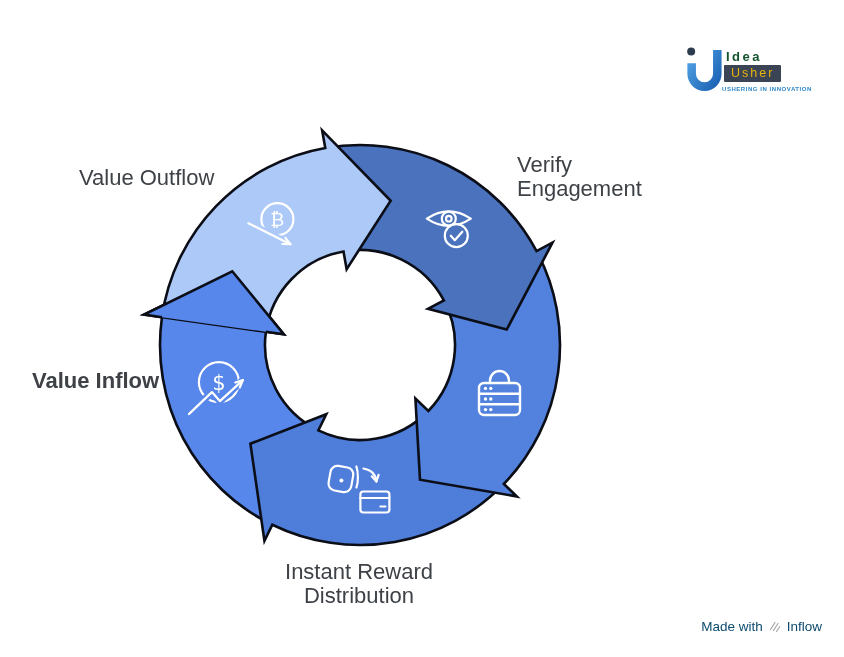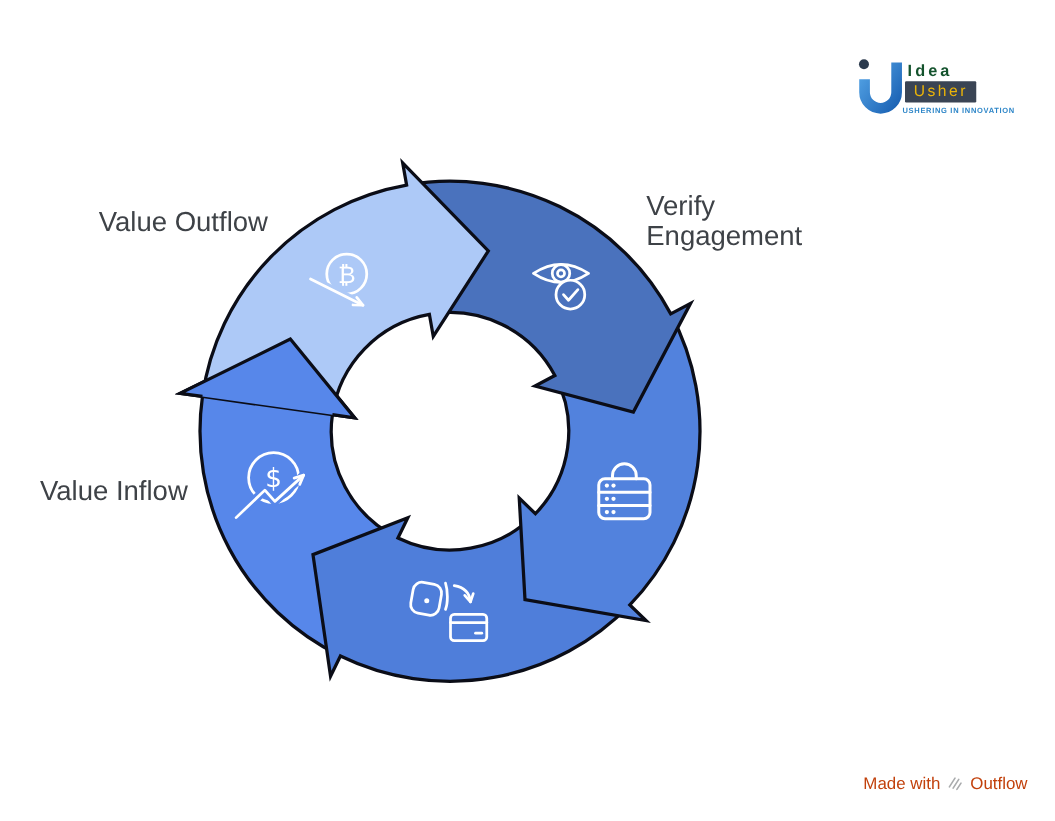--- a/index.html
+++ b/index.html
@@ -4,36 +4,36 @@
 <style>
   html,body{margin:0;padding:0;background:#fff;}
   #stage{position:relative;width:844px;height:657px;background:#ffffff;overflow:hidden;
          font-family:"Liberation Sans",sans-serif;}
   
   .lbl{position:absolute;font-size:22px;line-height:24px;color:#3e4247;white-space:pre-line;}
   #lbl-value-outflow{left:79px;top:166px;}
   #lbl-verify-engagement{left:517px;top:153px;}
   #lbl-on-chain{left:578px;top:368px;}
   #lbl-instant-reward{left:239px;top:560px;width:240px;text-align:center;}
-  #lbl-value-inflow{left:32px;top:381px;}
+  #lbl-value-inflow{left:32px;top:369px;font-weight:bold;}
   
   #cycle-svg{position:absolute;left:0;top:0;}
   
   #logo{position:absolute;left:685px;top:42px;width:120px;height:58px;}
   #logo-icon{position:absolute;left:0;top:2px;}
   #logo-idea{position:absolute;left:41px;top:7px;font-size:13px;font-weight:bold;
              color:#14532d;letter-spacing:2.5px;}
   #logo-usher{position:absolute;left:39px;top:23px;background:#3a4454;color:#eab308;
               font-size:12.5px;font-weight:normal;letter-spacing:2px;padding:1px 7px 2px 7px;
               border-radius:1px;}
   #logo-tagline{position:absolute;left:37px;top:44px;font-size:6px;font-weight:bold;
                 color:#2e86c8;letter-spacing:0.55px;white-space:nowrap;}
   
   #footer{position:absolute;right:22px;top:619px;display:flex;align-items:center;gap:5px;
-          color:#c2410c;font-size:13.5px;}
+          color:#0c4a6e;font-size:13.5px;}
   #footer svg{display:block;}
 </style>
 </head>
 <body>
 
 <div id="stage">
 
   <svg id="cycle-svg" width="844" height="657" viewBox="0 0 844 657">
     <g id="arrows-group">
         <path d="M272.33 524.76 A200 200 0 0 1 161.95 317.17 L144.12 314.66 L232.26 271.25 L283.75 334.28 L265.92 331.78 A95 95 0 0 0 318.35 430.39 Z" fill="#5787ea" stroke="#0b0d17" stroke-width="2.6" stroke-linejoin="miter"></path>
@@ -93,20 +93,22 @@
         <path d="M-30 26 L-7 4 L1 13 L24 -8" stroke-width="7" stroke-linecap="butt" stroke="#5787ea"></path>
         <path d="M-30 26 L-7 4 L1 13 L24 -8"></path>
         <path d="M20.9 -0.6 L24 -8 L16.4 -5.6"></path>
       </g>
     </g>
     </svg>
 
   <div class="lbl" id="lbl-value-outflow">Value Outflow</div>
   <div class="lbl" id="lbl-verify-engagement">Verify
 Engagement</div>
+  <div class="lbl" id="lbl-instant-reward">Instant Reward
+Distribution</div>
   <div class="lbl" id="lbl-value-inflow">Value Inflow</div>
 
   <div id="logo">
     <svg id="logo-icon" width="38" height="52" viewBox="0 0 40 52">
       <defs>
         <linearGradient id="ug" x1="0" y1="0" x2="1" y2="1">
           <stop offset="0" stop-color="#54a4e6"></stop>
           <stop offset="1" stop-color="#1b62b4"></stop>
         </linearGradient>
       </defs>
@@ -120,16 +122,16 @@
 
   <div id="footer">
     <span>Made with</span>
     <svg width="14" height="14" viewBox="0 0 14 14">
       <g stroke="#aaacae" stroke-width="1.3" stroke-linecap="round" fill="none">
         <path d="M2.5 9.5 L7 2.5"></path>
         <path d="M5.5 10.5 L10 3.5"></path>
         <path d="M8.5 11.5 L11.8 6.5"></path>
       </g>
     </svg>
-    <span>Outflow</span>
+    <span>Inflow</span>
   </div>
 
 </div>
 
 </body></html>

